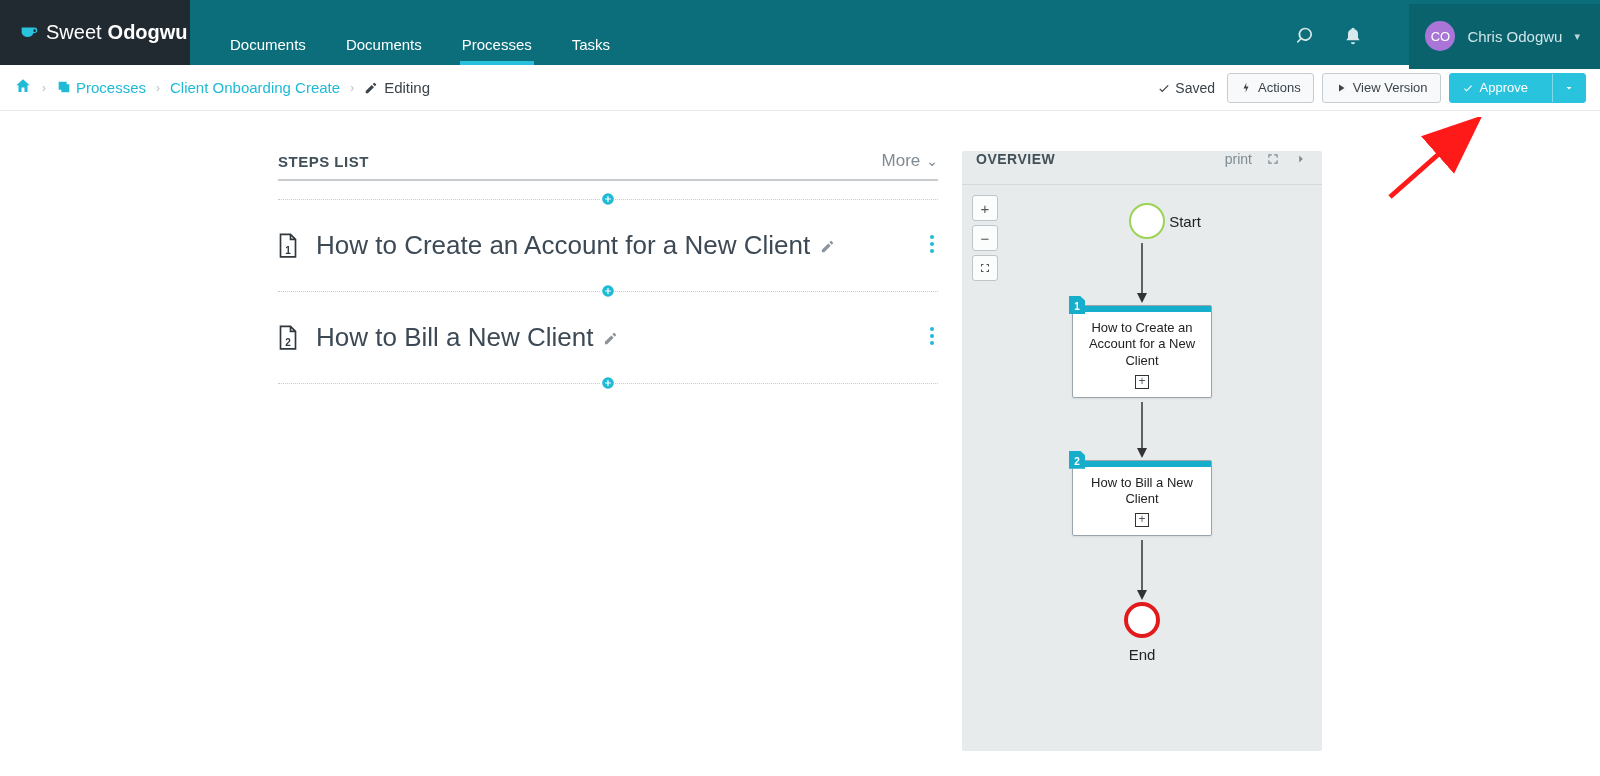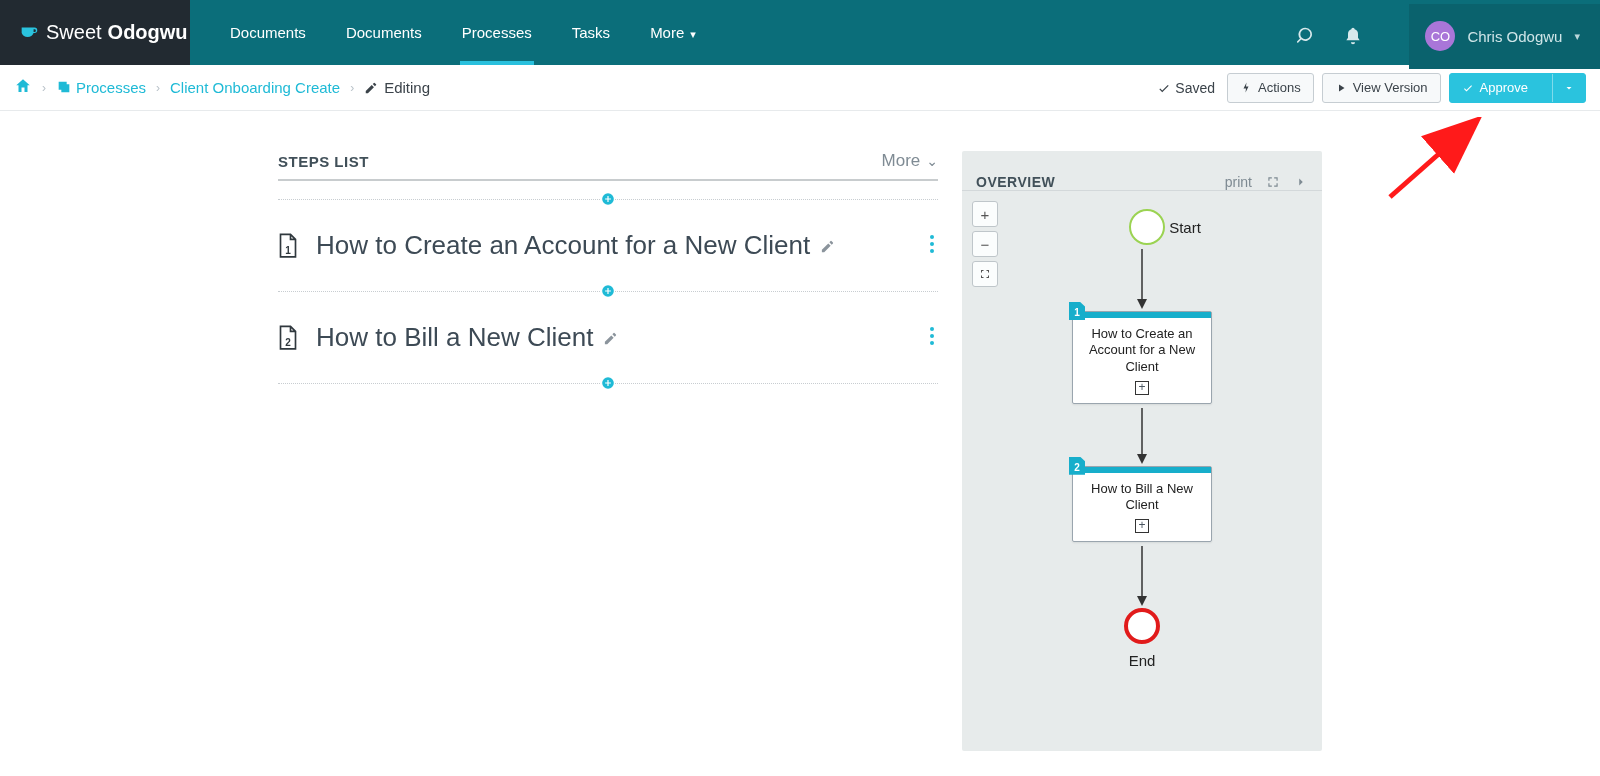--- a/index.html
+++ b/index.html
@@ -51,21 +51,21 @@
   .nav {
     flex: 1;
     background: var(--teal-dark);
     display: flex;
     align-items: center;
     padding-left: 20px;
     position: relative;
   }
   .nav-item {
     color: #fff;
-    padding: 0 20px;
+    padding: 12px 20px;
     font-size: 15px;
     height: 65px;
     line-height: 65px;
     position: relative;
     cursor: pointer;
   }
   .nav-item.active::after {
     content: "";
     position: absolute;
     left: 18px; right: 18px; bottom: 0;
@@ -265,22 +265,22 @@
     width: 360px;
     background: var(--overview-bg);
     border-radius: 2px;
     min-height: 600px;
     position: relative;
     display: flex;
     flex-direction: column;
   }
   .ov-head {
     display: flex;
-    align-items: flex-end;
-    height: 40px;
+    align-items: flex-start;
+    height: 34px;
     padding: 0 14px;
     border-bottom: 1px solid #d3d8da;
   }
   .ov-title { font-weight: 700; letter-spacing: 0.5px; color: #415059; font-size: 14px; }
   .ov-ctls { margin-left: auto; display: flex; align-items: center; gap: 14px; color: #7e8a92; }
   .ov-ctls .print { font-size: 14px; cursor: pointer; }
   .ov-ctls .icn { width: 14px; height: 14px; cursor: pointer; }
   .ov-ctls svg { width: 14px; height: 14px; fill: #7e8a92; }
 
   .ov-body {
@@ -398,21 +398,20 @@
         </svg>
       <span class="lt">Sweet</span>
         <span class="hv">Odogwu</span>
     </div>
   </div>
   <div class="nav">
     <div class="nav-item"><span>Documents</span></div>
     <div class="nav-item"><span>Documents</span></div>
     <div class="nav-item active"><span>Processes</span></div>
     <div class="nav-item"><span>Tasks</span></div>
-    <div class="nav-item"><span>More</span><span class="chev">▾</span></div>
 
     <div class="nav-right">
       <span class="icon-btn">
         <svg viewBox="0 0 24 24" width="20" height="20">
             <path fill="currentColor" d="M10 2a8 8 0 1 1-5 14.3l-4 4L-.4 19l4-4A8 8 0 0 1 10 2zm0 2a6 6 0 1 0 0 12 6 6 0 0 0 0-12z"></path>
           </svg>
       </span>
       <span class="icon-btn">
         <svg viewBox="0 0 24 24" width="20" height="20">
             <path fill="currentColor" d="M12 2a2 2 0 0 1 2 2 6 6 0 0 1 4 5.7V14l2 3H4l2-3v-4.3A6 6 0 0 1 10 4a2 2 0 0 1 2-2zm0 20a2.5 2.5 0 0 1-2.5-2.5h5A2.5 2.5 0 0 1 12 22z"></path>

